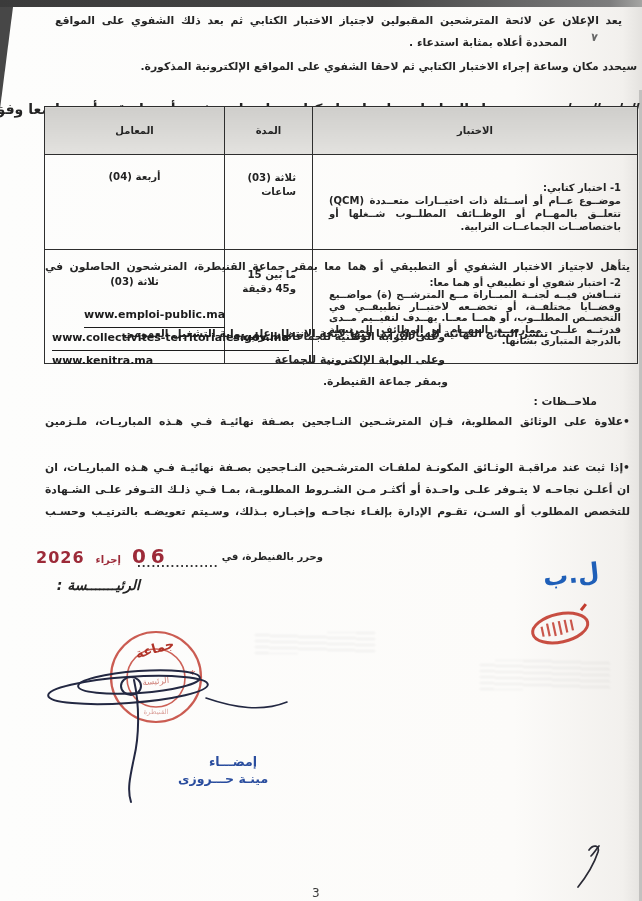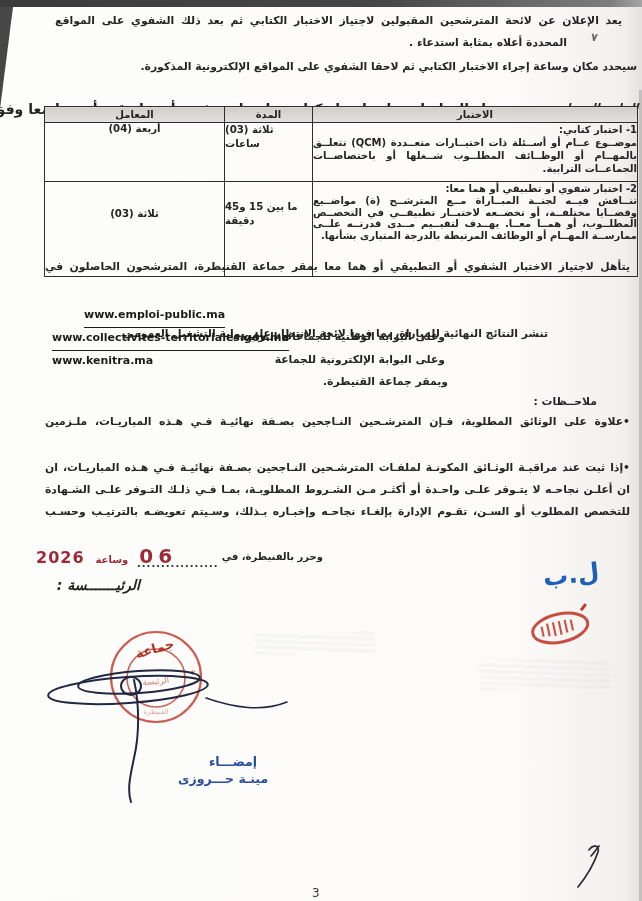--- a/index.html
+++ b/index.html
@@ -19,29 +19,29 @@
   
   .intro-l1{top:13px;right:20px;left:55px;}
   .intro-l2{top:35px;right:75px;}
   .check-top{top:30px;left:591px;color:#666;font-size:11px;transform:rotate(8deg);}
   .venue{top:59px;right:5px;margin-left:32px;}
   .article6{top:101px;right:4px;font-size:14px;}
   .article6 .lbl{font-style:italic;border-bottom:1.2px solid #333;padding-bottom:1px;margin-left:4px;}
   
   .tablewrap{position:absolute;top:106px;right:4px;direction:rtl;}
   table.exam{border-collapse:collapse;table-layout:fixed;width:593px;}
-  table.exam td,table.exam th{border:1.5px solid #2e2e2e;font-weight:700;vertical-align:top;overflow:hidden;padding:0;}
+  table.exam td,table.exam th{border:1.5px solid #2e2e2e;font-weight:700;vertical-align:top;overflow:hidden;padding:16px;}
   th.h{height:15px;background:linear-gradient(#cfcecb,#e3e2df);font-size:10px;line-height:15px;text-align:center;font-weight:700;}
   .col-exam{width:325px;} .col-dur{width:88px;} .col-coef{width:180px;}
   td.exam-cell{font-size:10px;padding:2px 5px 1px 4px;}
   tr.r1 td{height:58px;} tr.r2 td{height:68px;}
   tr.r1 .body{line-height:13px;} tr.r2 .body{line-height:11.6px;}
-  .exam-title{text-align:right;line-height:13px;}
+  .exam-title{text-align:right;line-height:13px;margin-top:10px;}
   .body{text-align:justify;}
-  td.mid{text-align:left;font-size:10.2px;line-height:14px;padding:12px 4px 0 4px;}
+  td.mid{text-align:right;font-size:10.2px;line-height:14px;padding:12px 4px 0 4px;}
   tr.r2 td.mid{padding-top:18px;}
   td.coef{text-align:center;font-size:10.2px;padding-top:22px;}
   tr.r2 td.coef{padding-top:26px;}
   
   .qual-l1{top:259px;right:12px;left:45px;}
   .qual-l2{top:283px;right:92px;}
   .pub1{top:306px;right:94px;margin-top:20px;} .pub2{top:329px;right:197px;}
   .pub3{top:352px;right:197px;} .pub4{top:374px;right:194px;}
   .url{direction:ltr;font-family:"DejaVu Sans",sans-serif;font-weight:700;font-size:11px;color:#1c1c1c;}
   .url.u{border-bottom:1.3px solid #1c1c1c;padding-bottom:4px;}
@@ -133,21 +133,21 @@
   <div class="t rtl notes-label">ملاحــظات :</div>
   <div class="t just n1l1">•علاوة على الوثائق المطلوبة، فـإن المترشـحين النـاجحين بصـفة نهائيـة فـي هـذه المباريـات، ملـزمين باسـتكمال ملفـاتهم</div>
   <div class="t just n2l1">•إذا ثبت عند مراقبـة الوثـائق المكونـة لملفـات المترشـحين النـاجحين بصـفة نهائيـة فـي هـذه المباريـات، ان مترشـحا سبق</div>
   <div class="t just n2l2">ان أعلـن نجاحـه لا يتـوفر علـى واحـدة أو أكثـر مـن الشـروط المطلوبـة، بمـا فـي ذلـك التـوفر علـى الشـهادة المطابقـة</div>
   <div class="t just n2l3">للتخصص المطلوب أو السـن، تقـوم الإدارة بإلغـاء نجاحـه وإخبـاره بـذلك، وسـيتم تعويضـه بالترتيـب وحسـب الاسـتحقاق</div>
 
   <div class="t rtl written-at">وحرر بالقنيطرة، في</div>
   <div class="t date-dots">....................</div>
   <div class="date-stamp">
     <span class="d">06</span>
-    <span class="m">وساعة</span>
+    <span class="m">إجراء</span>
     <span class="y">2026</span>
   </div>
   <div class="t rtl president">الرئيـــــــسة :</div>
 
   <div class="t initials">ل.ب</div>
   <svg class="svgabs" style="top:603px;left:524px;" width="72" height="44" viewBox="0 0 72 44">
     <g transform="rotate(-12 36 24)">
       <ellipse cx="36" cy="25" rx="28" ry="14" fill="none" stroke="#c23b2e" stroke-width="3" opacity="0.9"></ellipse>
       <g stroke="#c23b2e" stroke-width="2.2" opacity="0.85">
         <line x1="18" y1="20" x2="18" y2="30"></line>

